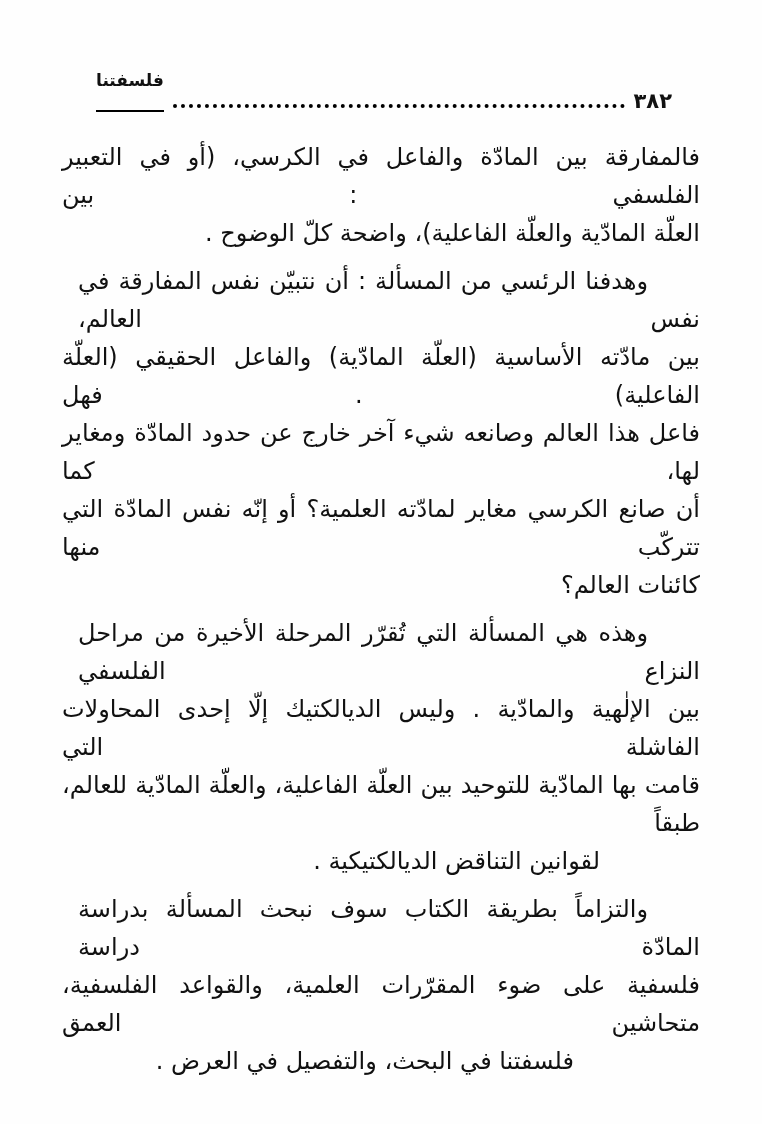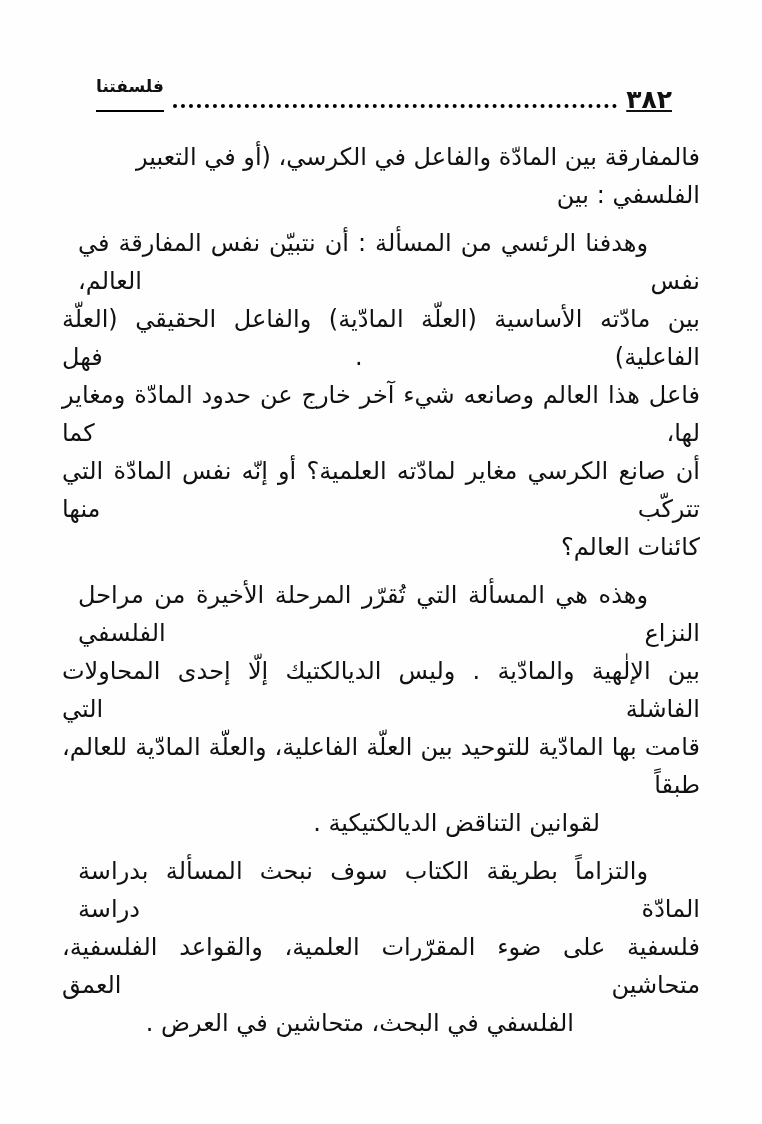--- a/index.html
+++ b/index.html
@@ -21,36 +21,35 @@
   }
   
   .header {
     display: flex;
     align-items: flex-end;
     height: 26px;
     font-weight: bold;
     padding: 0 28px 0 34px; 
   }
   .page-number {
-    font-size: 25px;
+    font-size: 21px;
     letter-spacing: 1px;
     line-height: 1;
-    text-decoration: underline;
   }
   .leader {
     flex: 1 1 auto;
     border-bottom: 4px dotted #000;
     margin: 0 9px 4px 9px;
     height: 0;
   }
   .book-title {
     font-size: 17px;
     line-height: 1.15;
     border-bottom: 2px solid #000;
-    padding-bottom: 13px;
+    padding-bottom: 19px;
   }
   
   .body-text {
     margin-top: 26px;
     font-size: 24px;
   }
   .para {
     margin: 0 0 10px 0;
   }
   .para .line {
@@ -79,38 +78,39 @@
   <div class="header">
     <span class="page-number">٣٨٢</span>
     <span class="leader"></span>
     <span class="book-title">فلسفتنا</span>
   </div>
 
   <div class="body-text">
 
     <div class="para">
         <div class="line">فالمفارقة بين المادّة والفاعل في الكرسي، (أو في التعبير الفلسفي : بين</div>
+        <div class="line">العلّة المادّية والعلّة الفاعلية)، واضحة كلّ الوضوح .</div>
       </div>
 
     <div class="para indent">
         <div class="line">وهدفنا الرئسي من المسألة : أن نتبيّن نفس المفارقة في نفس العالم،</div>
         <div class="line">بين مادّته الأساسية (العلّة المادّية) والفاعل الحقيقي (العلّة الفاعلية) . فهل</div>
         <div class="line">فاعل هذا العالم وصانعه شيء آخر خارج عن حدود المادّة ومغاير لها، كما</div>
         <div class="line">أن صانع الكرسي مغاير لمادّته العلمية؟ أو إنّه نفس المادّة التي تتركّب منها</div>
         <div class="line">كائنات العالم؟</div>
       </div>
 
     <div class="para indent offset-a">
         <div class="line">وهذه هي المسألة التي تُقرّر المرحلة الأخيرة من مراحل النزاع الفلسفي</div>
         <div class="line">بين الإلٰهية والمادّية . وليس الديالكتيك إلّا إحدى المحاولات الفاشلة التي</div>
         <div class="line">قامت بها المادّية للتوحيد بين العلّة الفاعلية، والعلّة المادّية للعالم، طبقاً</div>
         <div class="line">لقوانين التناقض الديالكتيكية .</div>
       </div>
 
     <div class="para indent offset-b">
         <div class="line">والتزاماً بطريقة الكتاب سوف نبحث المسألة بدراسة المادّة دراسة</div>
         <div class="line">فلسفية على ضوء المقرّرات العلمية، والقواعد الفلسفية، متحاشين العمق</div>
-        <div class="line">الفلسفي في البحث، متحاشين في العرض .</div>
+        <div class="line">فلسفتنا في البحث، والتفصيل في العرض .</div>
       </div>
 
   </div>
 
 </div>
 
 </body></html>

